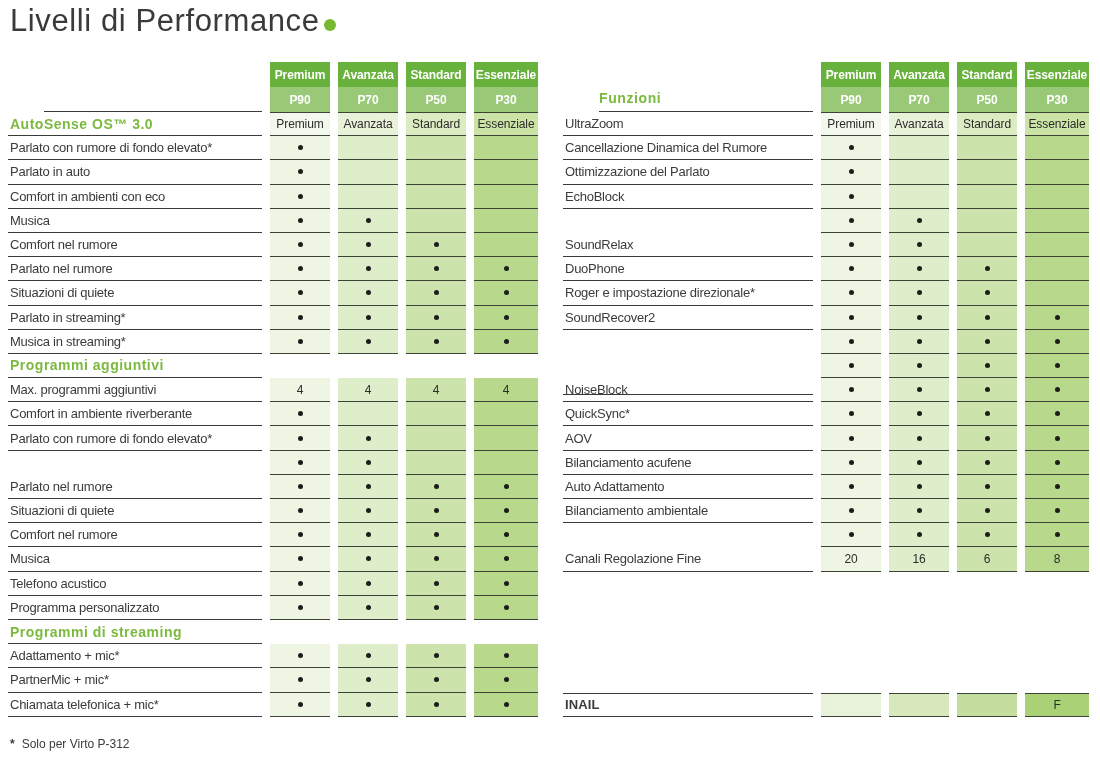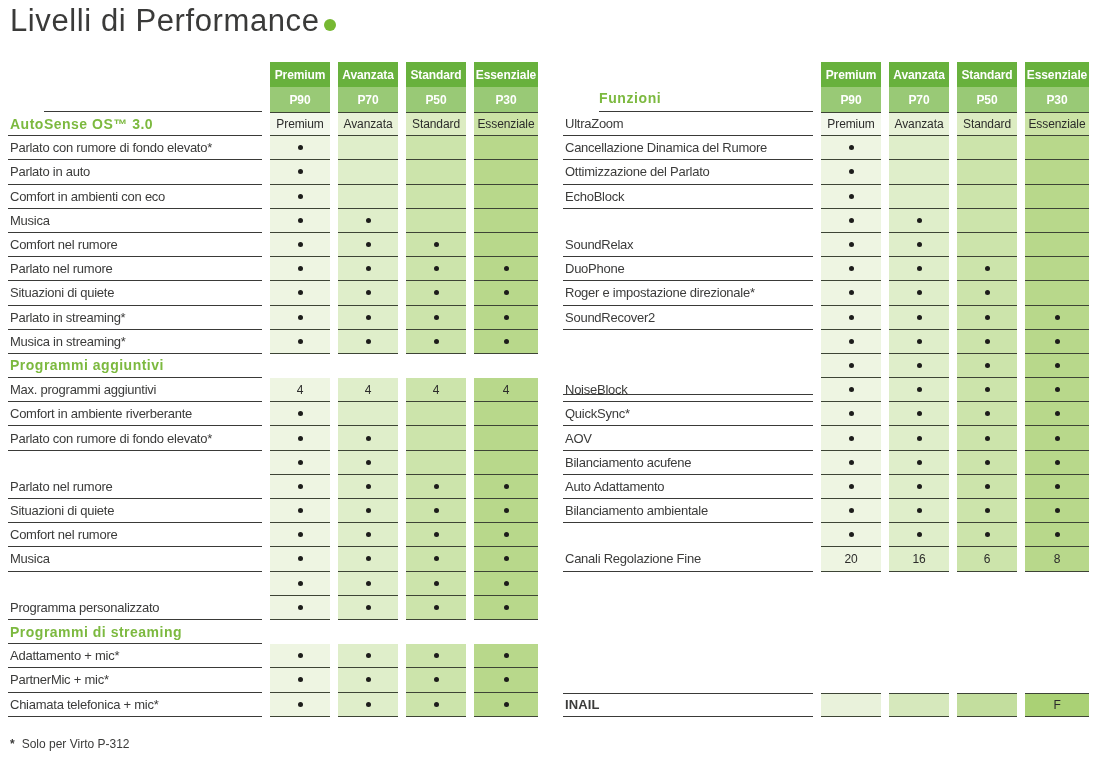--- a/index.html
+++ b/index.html
@@ -269,20 +269,21 @@
       </div>
       <div class="c-val" style="grid-area: 20 / 3; background: rgb(223, 238, 202);">
         <span class="dot"></span>
       </div>
       <div class="c-val" style="grid-area: 20 / 4; background: rgb(204, 228, 171);">
         <span class="dot"></span>
       </div>
       <div class="c-val" style="grid-area: 20 / 5; background: rgb(184, 216, 139);">
         <span class="dot"></span>
       </div>
+      <div class="c-label" style="grid-area: 21 / 1;">Telefono acustico</div>
       <div class="c-val" style="grid-area: 21 / 2; background: rgb(238, 245, 226);">
         <span class="dot"></span>
       </div>
       <div class="c-val" style="grid-area: 21 / 3; background: rgb(223, 238, 202);">
         <span class="dot"></span>
       </div>
       <div class="c-val" style="grid-area: 21 / 4; background: rgb(204, 228, 171);">
         <span class="dot"></span>
       </div>
       <div class="c-val" style="grid-area: 21 / 5; background: rgb(184, 216, 139);">

